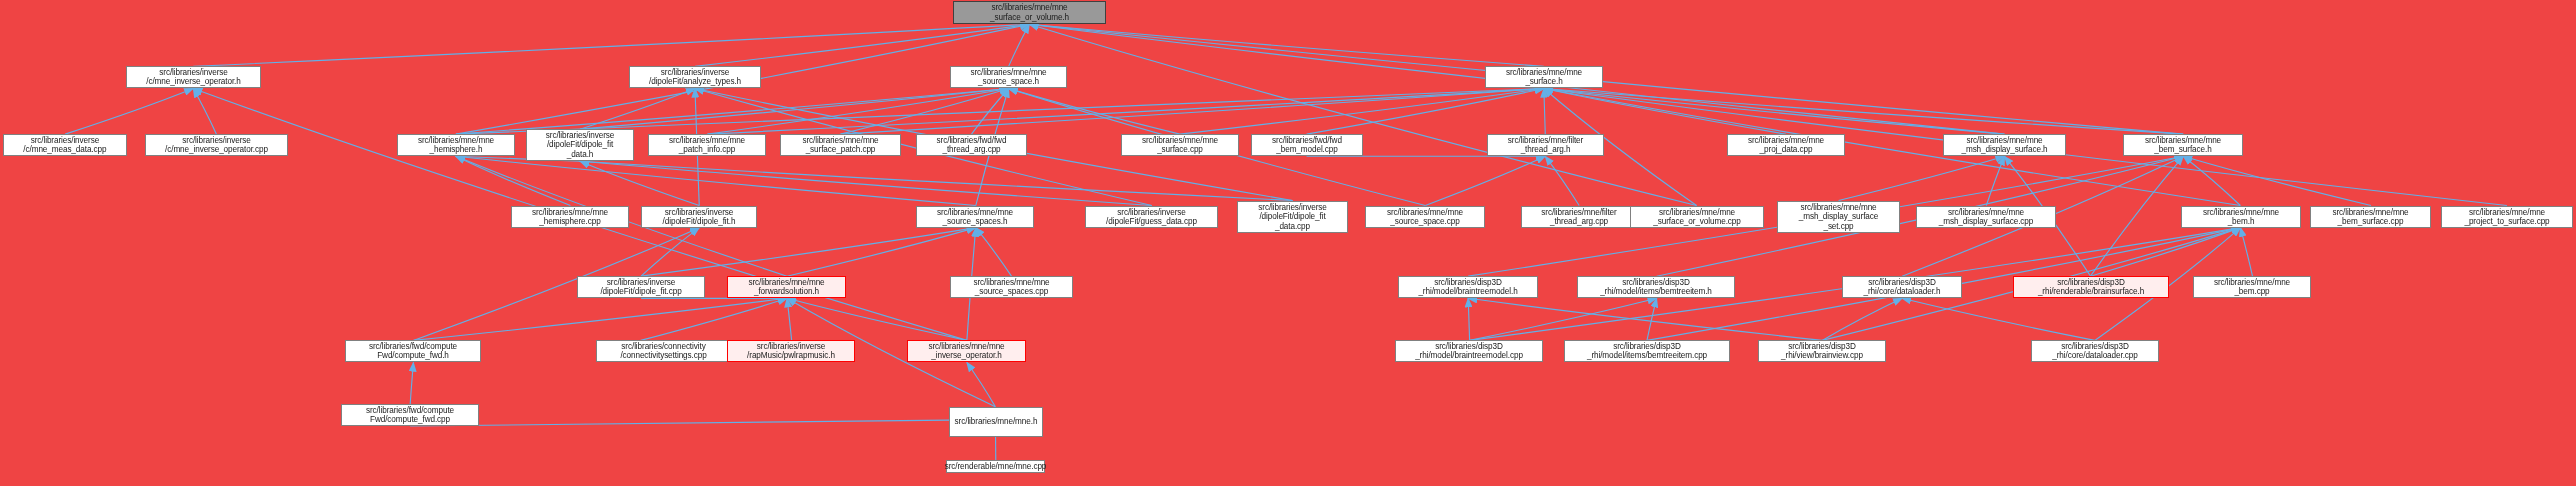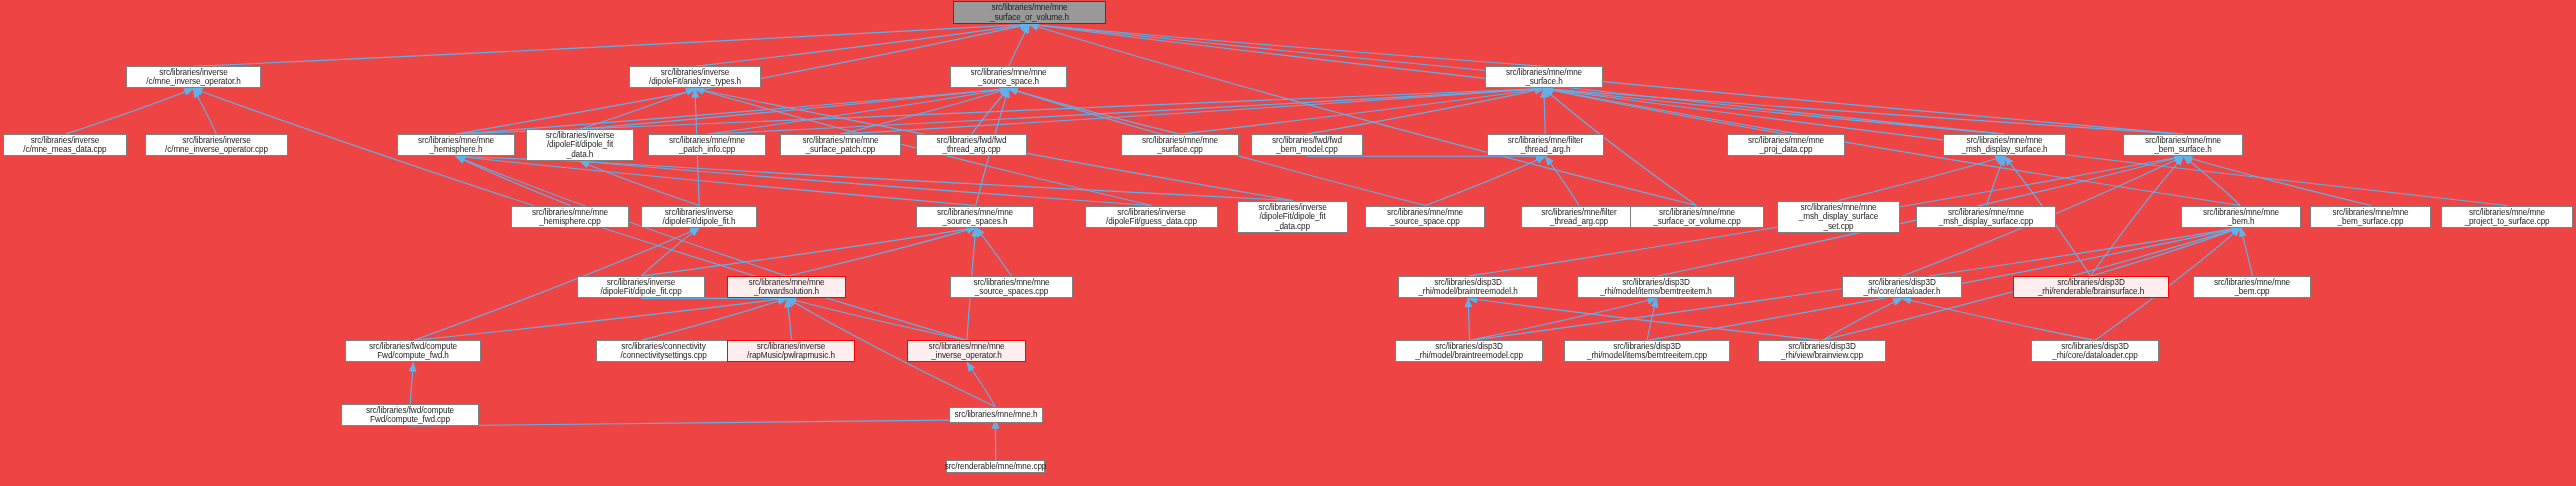--- a/index.html
+++ b/index.html
@@ -200,16 +200,16 @@
     <div class="node" style="left: 1395px; top: 340px; width: 148px; height: 22px;">src/libraries/disp3D
 _rhi/model/braintreemodel.cpp</div>
     <div class="node" style="left: 1564px; top: 340px; width: 166px; height: 22px;">src/libraries/disp3D
 _rhi/model/items/bemtreeitem.cpp</div>
     <div class="node" style="left: 1758px; top: 340px; width: 128px; height: 22px;">src/libraries/disp3D
 _rhi/view/brainview.cpp</div>
     <div class="node" style="left: 2031px; top: 340px; width: 128px; height: 22px;">src/libraries/disp3D
 _rhi/core/dataloader.cpp</div>
     <div class="node" style="left: 341px; top: 404px; width: 138px; height: 22px;">src/libraries/fwd/compute
 Fwd/compute_fwd.cpp</div>
-    <div class="node" style="left: 949px; top: 407px; width: 94px; height: 16px;">src/libraries/mne/mne.h</div>
+    <div class="node" style="left: 949px; top: 407px; width: 94px; height: 30px;">src/libraries/mne/mne.h</div>
     <div class="node" style="left: 946px; top: 460px; width: 99px; height: 13px;">src/renderable/mne/mne.cpp</div>
   </div>
 
 
 </body></html>

